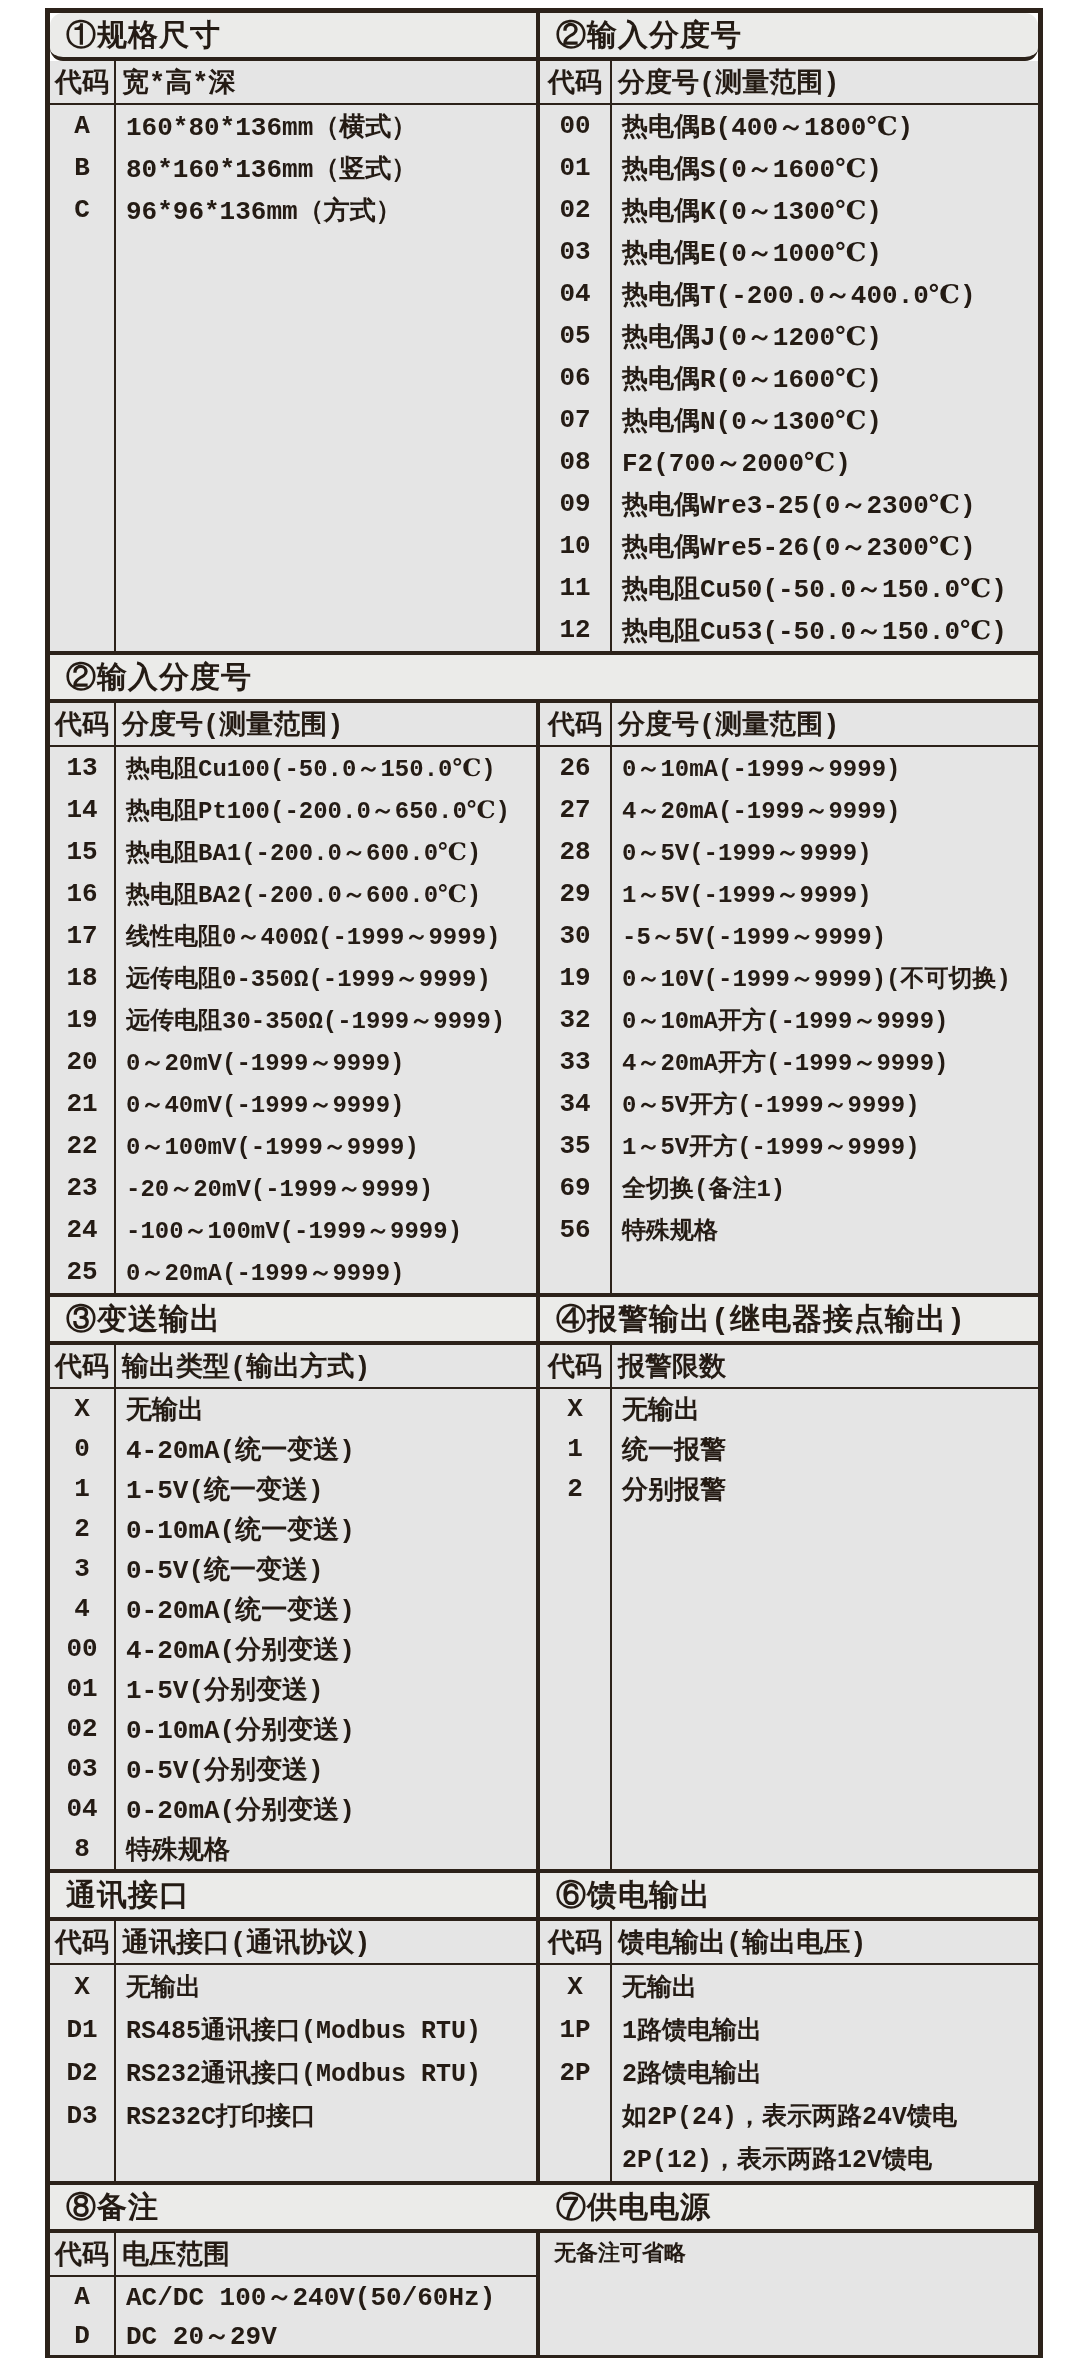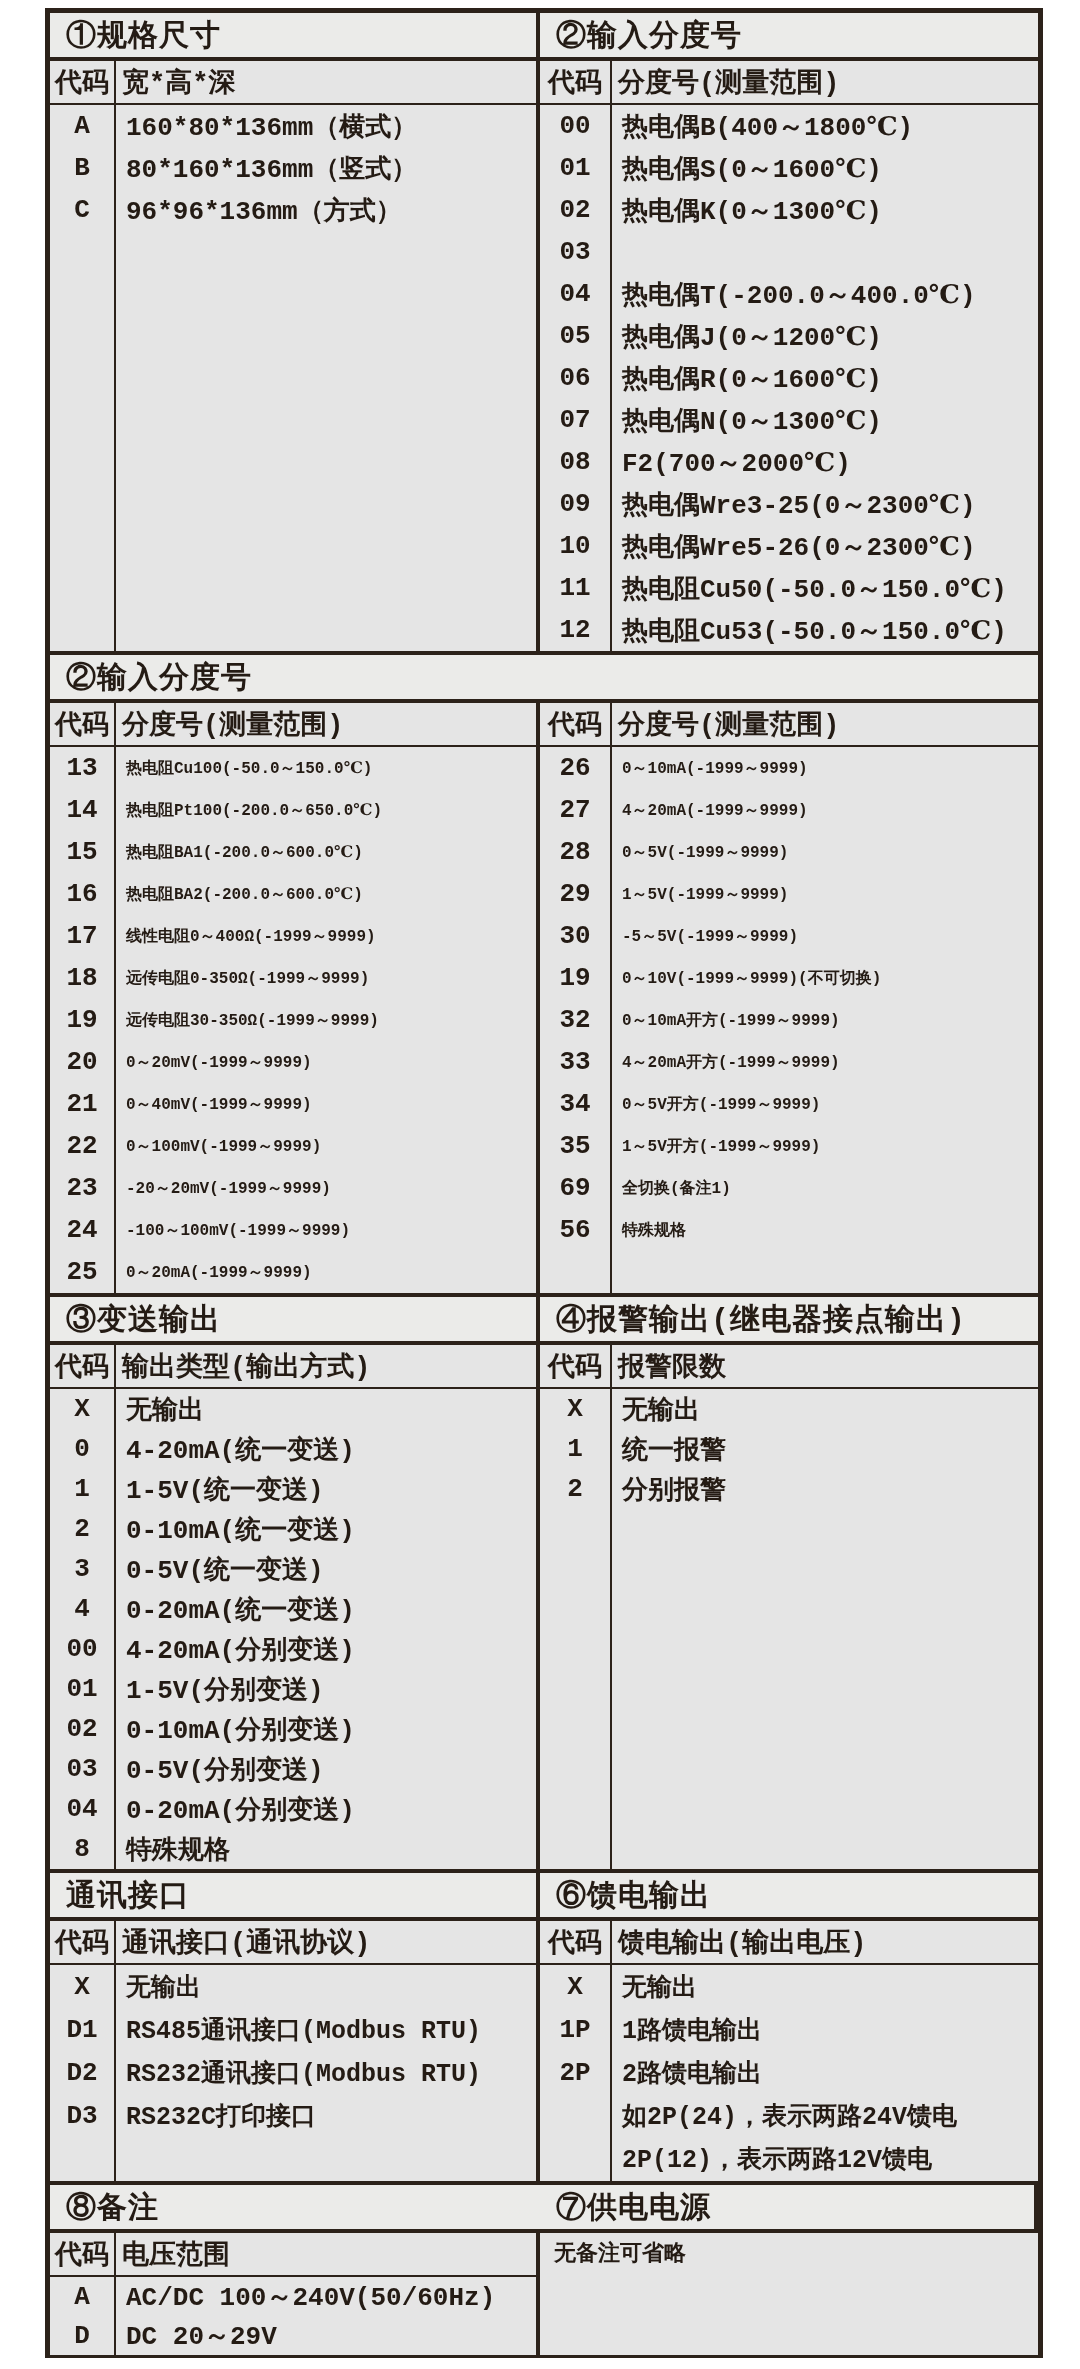--- a/index.html
+++ b/index.html
@@ -17,21 +17,21 @@
   .tbl{
     position:absolute;left:45px;top:8px;width:998px;height:2350px;
     border:5px solid var(--bd);background:#fff;
   }
   
   .band{
     display:grid;grid-template-columns:490px 1fr;
     height:52px;border-top:4px solid var(--bd);border-bottom:4px solid var(--bd);
     background:var(--band);
   }
-  .band.first{height:48px;border-top:none;}
+  .band.first{height:48px;border-top:none;border-radius:13px;}
   .band.merged{display:flex;}
   .bc{display:flex;align-items:center;padding-left:16px;font-size:30px;letter-spacing:1px;overflow:hidden;}
   .bc.l{border-right:4px solid var(--bd);}
   
   .cols{display:grid;grid-template-columns:490px 1fr;background:#e5e5e5;}
   .cols.A{height:590px;}
   .cols.B{height:590px;}
   .cols.C{height:524px;}
   .cols.D{height:260px;}
   .cols.E{height:122px;}
@@ -41,21 +41,21 @@
   .sub::before{content:"";position:absolute;left:var(--cw);top:0;bottom:0;width:2px;background:var(--bd);}
   .sub.nocode::before{display:none;}
   .hdr{display:grid;grid-template-columns:var(--cw) 1fr;height:44px;border-bottom:2px solid var(--bd);}
   .h1{display:flex;align-items:center;justify-content:center;font-size:27px;overflow:hidden;}
   .h2{display:flex;align-items:center;padding-left:8px;font-size:27px;overflow:hidden;white-space:nowrap;}
   .row{display:grid;grid-template-columns:var(--cw) 1fr;}
   .code{display:flex;align-items:center;justify-content:center;font-size:26px;overflow:hidden;}
   .label{display:flex;align-items:center;padding-left:12px;font-size:26px;white-space:nowrap;overflow:hidden;}
   .blkA .row{height:42px;}
   .blkB .row{height:42px;}
-  .blkB .label{font-size:16px;}
+  .blkB .label{font-size:24px;}
   .blkC .row{height:40px;}
   .blkD .row{height:43px;}
   .blkD .label{font-size:25px;}
   .blkE .row{height:39px;}
   .note{padding:8px 2px 0 14px;font-size:22px;line-height:1.3;}
 </style>
 </head>
 <body>
 
 <div class="sheet">
@@ -99,20 +99,21 @@
             <div class="row">
             <div class="code">01</div>
             <div class="label">热电偶S(0～1600℃)</div>
           </div>
             <div class="row">
             <div class="code">02</div>
             <div class="label">热电偶K(0～1300℃)</div>
           </div>
             <div class="row">
             <div class="code">03</div>
+            <div class="label">热电偶E(0～1000℃)</div>
           </div>
             <div class="row">
             <div class="code">04</div>
             <div class="label">热电偶T(-200.0～400.0℃)</div>
           </div>
             <div class="row">
             <div class="code">05</div>
             <div class="label">热电偶J(0～1200℃)</div>
           </div>
             <div class="row">

